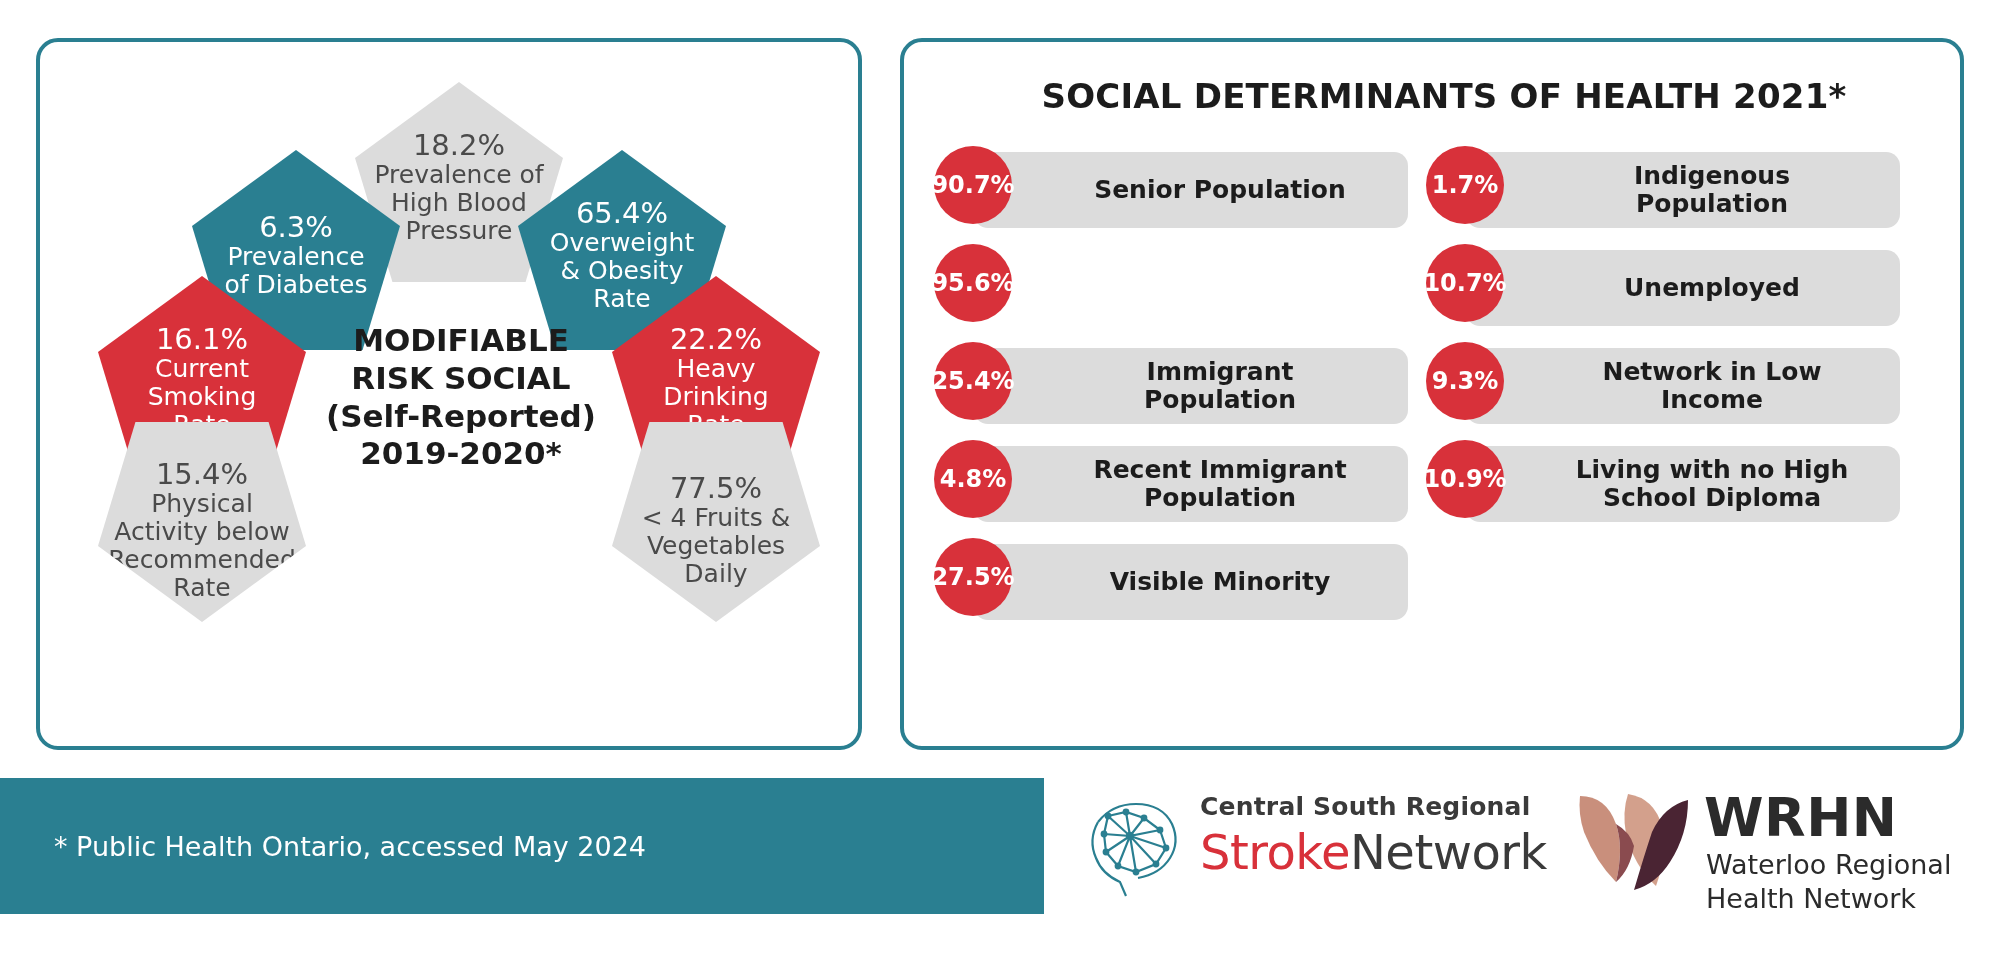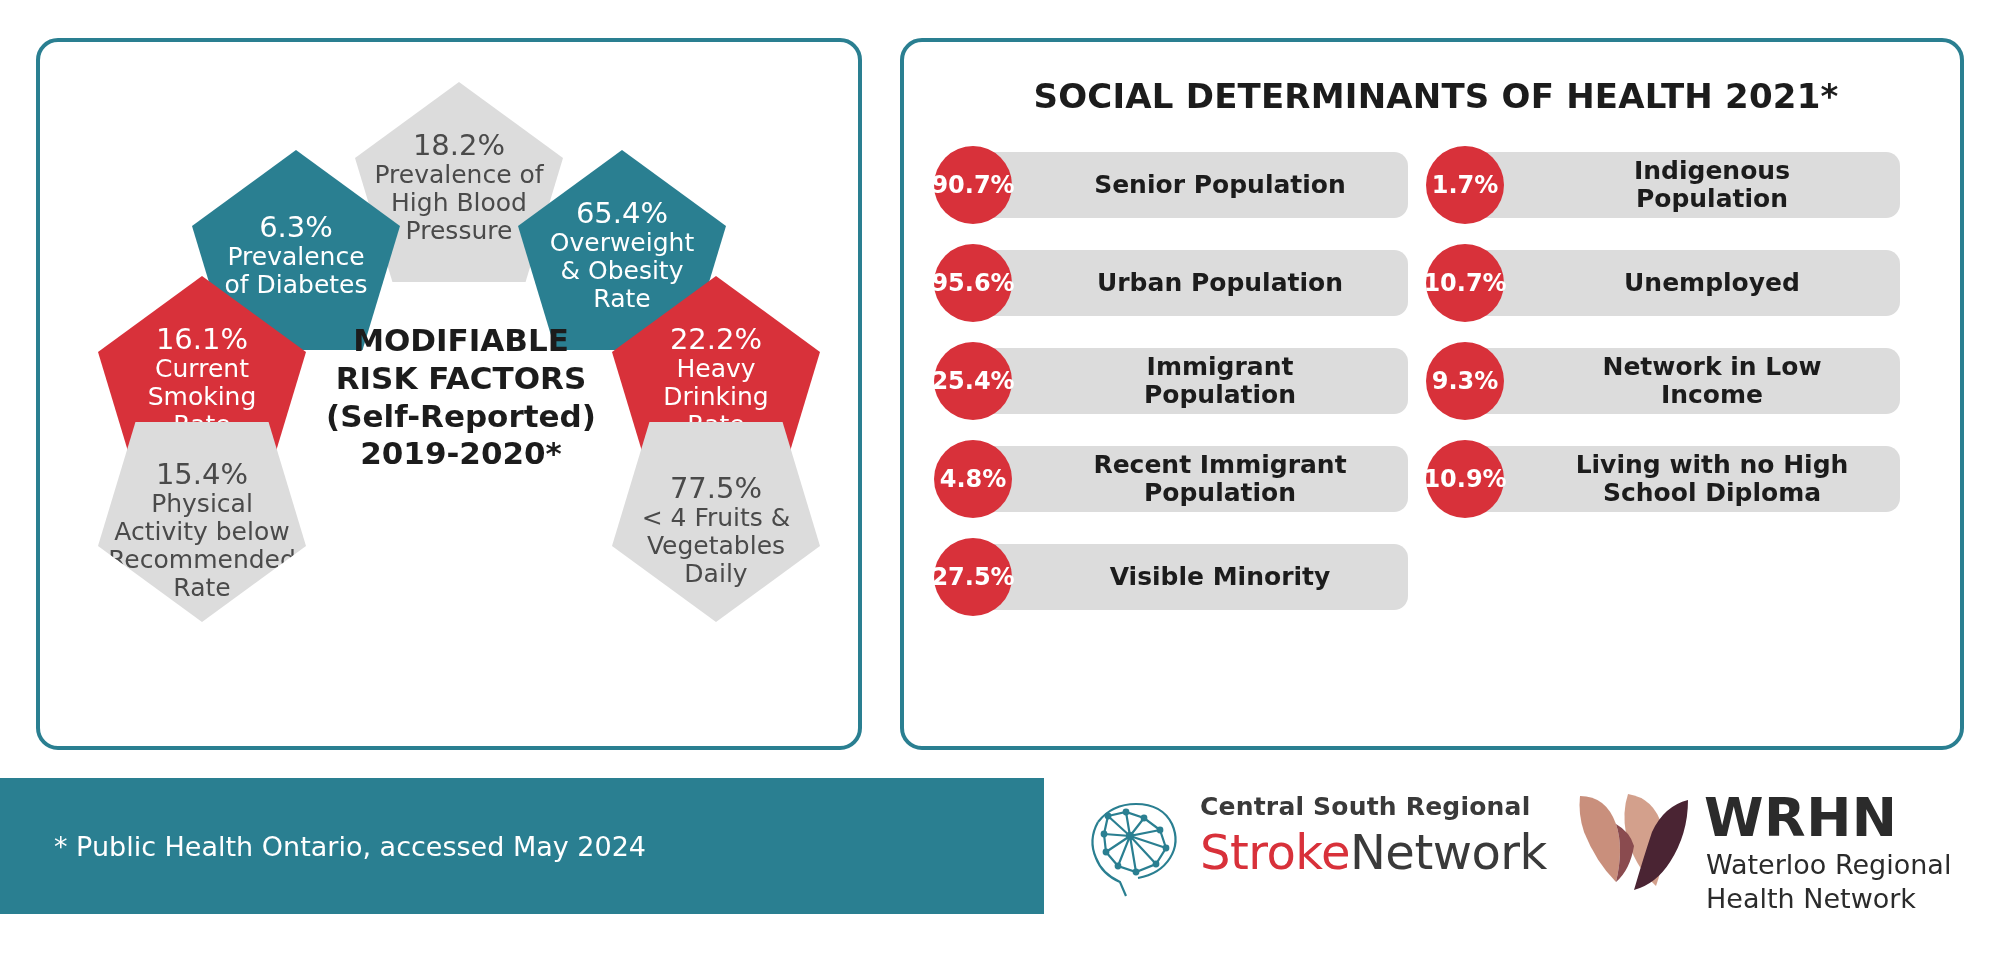--- a/index.html
+++ b/index.html
@@ -97,21 +97,21 @@
     text-align: center;
     color: #1c1c1c;
     font-size: 31px;
     font-weight: 700;
     line-height: 1.22;
   }
 
   
   #sdoh-title {
     position: absolute;
-    left: 4px;
+    left: 12px;
     top: 34px;
     width: 100%;
     text-align: center;
     font-size: 34px;
     font-weight: 700;
     color: #1c1c1c;
     letter-spacing: 0.2px;
   }
   .sdoh-col {
     position: absolute;
@@ -124,21 +124,21 @@
   .sdoh-row {
     position: relative;
     height: 78px;
     margin-bottom: 20px;
   }
   .sdoh-bar {
     position: absolute;
     left: 40px;
     top: 6px;
     right: 0;
-    height: 66px;
+    height: 76px;
     background: #dcdcdc;
     border-radius: 14px;
     display: flex;
     align-items: center;
     justify-content: center;
     box-sizing: border-box;
     padding-left: 70px;
     padding-right: 12px;
   }
   .sdoh-label {
@@ -301,21 +301,21 @@
 
     <div class="poly grey-down" id="poly-fruit">
       <div class="pct">77.5%</div>
       <div class="lbl">&lt; 4 Fruits &amp;</div>
       <div class="lbl">Vegetables</div>
       <div class="lbl">Daily</div>
     </div>
 
     <div id="risk-center">
       <div>MODIFIABLE</div>
-      <div>RISK FACTORS</div>
+      <div>RISK SOCIAL</div>
       <div>(Self-Reported)</div>
       <div>2019-2020*</div>
     </div>
 
   </div>
 </div>
 
 <div class="panel" id="right-panel">
   <div id="sdoh-title">SOCIAL DETERMINANTS OF HEALTH  2021*</div>
 
@@ -324,25 +324,20 @@
     <div class="sdoh-row">
       <div class="sdoh-bar">
         <div class="sdoh-label">
           <div>Senior Population</div>
         </div>
       </div>
       <div class="sdoh-circle">90.7%</div>
     </div>
 
     <div class="sdoh-row">
-      <div class="sdoh-bar">
-        <div class="sdoh-label">
-          <div>Urban Population</div>
-        </div>
-      </div>
       <div class="sdoh-circle">95.6%</div>
     </div>
 
     <div class="sdoh-row">
       <div class="sdoh-bar">
         <div class="sdoh-label">
           <div>Immigrant</div>
           <div>Population</div>
         </div>
       </div>

